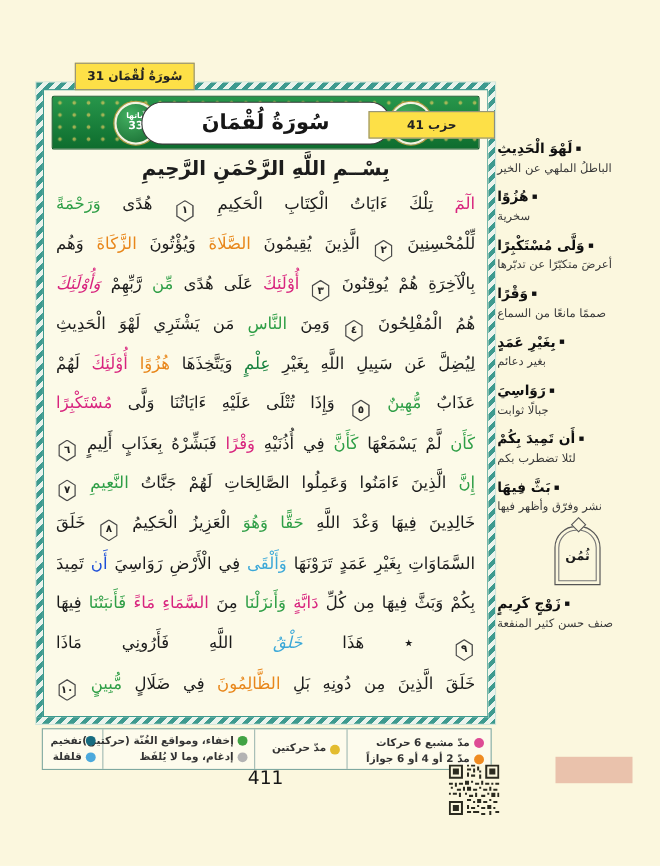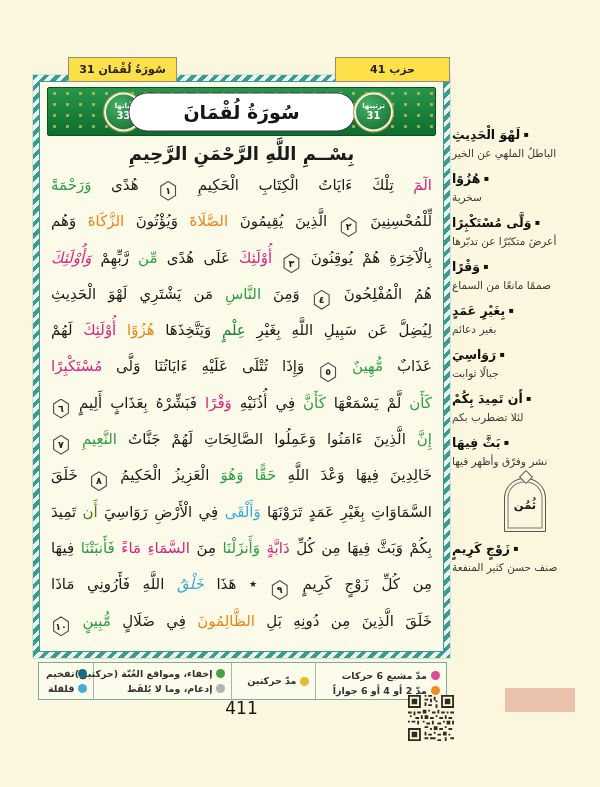--- a/index.html
+++ b/index.html
@@ -3,21 +3,21 @@
 <meta charset="utf-8">
 <style>
   html,body{margin:0;padding:0;}
   body{background:#FBF7DE;font-family:"DejaVu Sans",sans-serif;}
   .page{position:relative;width:600px;height:787px;background:#FBF7DE;overflow:hidden;margin:0 auto;}
 
   
   .label-box{position:absolute;top:57px;height:23px;background:#fde047;border:1px solid #8f8f7d;
     display:flex;align-items:center;justify-content:center;direction:rtl;font-size:11px;color:#222;z-index:5;font-weight:bold;}
   .label-left{left:68px;width:107px;}
-  .label-right{left:335px;width:113px;}
+  .label-right{left:335px;width:113px;margin-top:44px;}
 
   
   .frame{position:absolute;left:33px;top:75px;width:417px;height:583px;background:#FCFAE8;
     border:6px solid #3D9A8F;
     border-image:repeating-linear-gradient(135deg,#3D9A8F 0 4px,#E9F3EC 4px 8px) 6;
     box-shadow:inset 0 0 0 1px #3D9A8F, 0 0 0 1px #cfe4da;box-sizing:border-box;padding:5px 7px 0;}
 
   
   .banner{position:relative;height:47px;margin:1px 1px 2px;border:1px solid #0a5424;border-radius:2px;
     background-image:radial-gradient(circle, rgba(232,203,96,.65) 1.4px, transparent 2px),linear-gradient(180deg,#27964B,#0E6D2E);
@@ -109,23 +109,23 @@
           </span><span> وَإِذَا تُتْلَى عَلَيْهِ ءَايَاتُنَا وَلَّى </span><span style="color: rgb(216, 36, 126);">مُسْتَكْبِرًا</span></div>
         <div class="qline"><span style="color: rgb(46, 158, 70);">كَأَن</span><span> لَّمْ يَسْمَعْهَا </span><span style="color: rgb(46, 158, 70);">كَأَنَّ</span><span> فِي أُذُنَيْهِ </span><span style="color: rgb(216, 36, 126);">وَقْرًا</span><span> فَبَشِّرْهُ بِعَذَابٍ أَلِيمٍ </span><span class="vmark">
             <span class="in">٦</span>
           </span></div>
         <div class="qline"><span style="color: rgb(46, 158, 70);">إِنَّ</span><span> الَّذِينَ ءَامَنُوا وَعَمِلُوا الصَّالِحَاتِ لَهُمْ جَنَّاتُ </span><span style="color: rgb(46, 158, 70);">النَّعِيمِ</span><span> </span><span class="vmark">
             <span class="in">٧</span>
           </span></div>
         <div class="qline"><span>خَالِدِينَ فِيهَا وَعْدَ اللَّهِ </span><span style="color: rgb(46, 158, 70);">حَقًّا</span><span> </span><span style="color: rgb(46, 158, 70);">وَهُوَ</span><span> الْعَزِيزُ الْحَكِيمُ </span><span class="vmark">
             <span class="in">٨</span>
           </span><span> خَلَقَ</span></div>
-        <div class="qline"><span>السَّمَاوَاتِ بِغَيْرِ عَمَدٍ تَرَوْنَهَا </span><span style="color: rgb(59, 168, 216);">وَأَلْقَى</span><span> فِي الْأَرْضِ رَوَاسِيَ </span><span style="color: #4d7c0f;">أَن</span><span> تَمِيدَ</span></div>
+        <div class="qline"><span>السَّمَاوَاتِ بِغَيْرِ عَمَدٍ تَرَوْنَهَا </span><span style="color: rgb(59, 168, 216);">وَأَلْقَى</span><span> فِي الْأَرْضِ رَوَاسِيَ </span><span style="color: #1d4ed8;">أَن</span><span> تَمِيدَ</span></div>
         <div class="qline"><span>بِكُمْ وَبَثَّ فِيهَا مِن كُلِّ </span><span style="color: rgb(216, 36, 126);">دَابَّةٍ</span><span> </span><span style="color: rgb(46, 158, 70);">وَأَنزَلْنَا</span><span> مِنَ </span><span style="color: rgb(216, 36, 126);">السَّمَاءِ</span><span> </span><span style="color: rgb(216, 36, 126);">مَاءً</span><span> </span><span style="color: rgb(46, 158, 70);">فَأَنبَتْنَا</span><span> فِيهَا</span></div>
-        <div class="qline"><span>مِن كُلِّ زَوْجٍ كَرِيمٍ </span><span class="vmark">
+        <div class="qline"><span class="vmark">
             <span class="in">٩</span>
           </span><span> ٭ هَذَا </span><span style="color: rgb(59, 168, 216); font-style: italic;">خَلْقُ</span><span> اللَّهِ فَأَرُونِي مَاذَا</span></div>
         <div class="qline"><span>خَلَقَ الَّذِينَ مِن دُونِهِ بَلِ </span><span style="color: rgb(232, 134, 26);">الظَّالِمُونَ</span><span> فِي ضَلَالٍ </span><span style="color: rgb(46, 158, 70);">مُّبِينٍ</span><span> </span><span class="vmark">
             <span class="in">١٠</span>
           </span></div>
       </div>
   </div>
 
   <div class="legend">
       <div class="lcol" style="width: 132px; justify-content: flex-end;">

